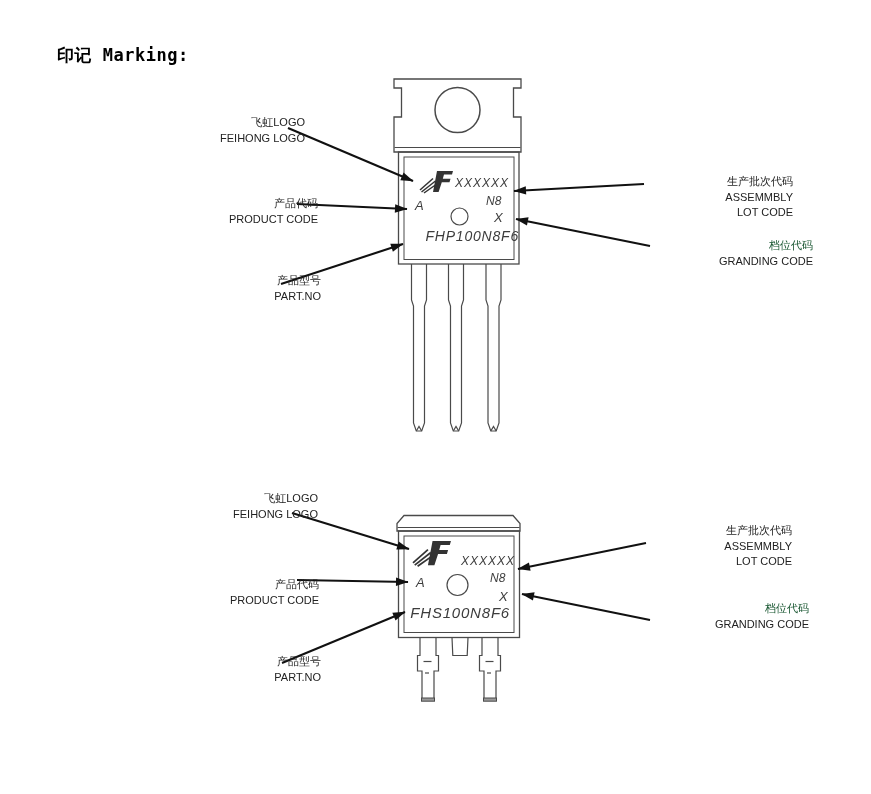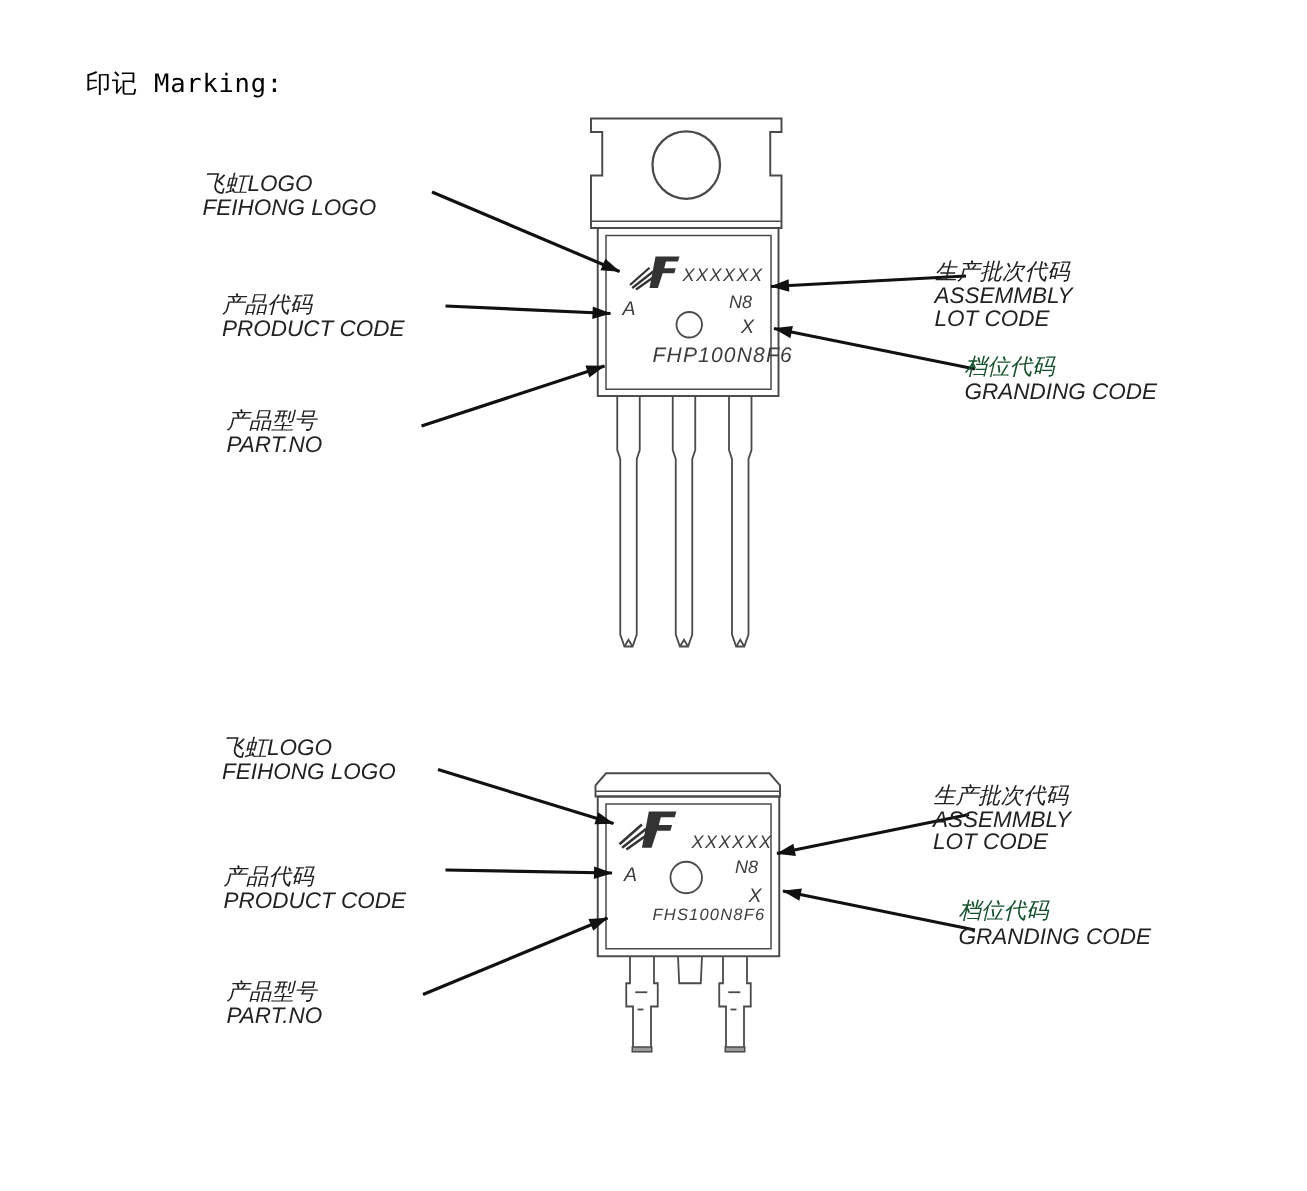--- a/index.html
+++ b/index.html
@@ -1,33 +1,33 @@
 <!DOCTYPE html>
 <html><head>
 <meta charset="utf-8">
 <style>
   html,body{margin:0;padding:0;background:#fff;}
   .page{position:relative;width:871px;height:794px;background:#ffffff;
         font-family:"Liberation Sans", sans-serif;overflow:hidden;}
   .title{position:absolute;left:57px;top:44px;
-         font-family:"DejaVu Sans Mono", monospace;font-weight:normal;
+         font-family:"DejaVu Sans Mono", monospace;font-weight:bold;
          font-size:17px;color:#000;letter-spacing:.5px;white-space:nowrap;}
   svg.layer{position:absolute;left:0;top:0;}
   
-  .callout{position:absolute;width:170px;text-align:left;color:#222;
-           line-height:15.5px;font-size:15px;font-style:italic;}
+  .callout{position:absolute;width:170px;text-align:right;color:#222;
+           line-height:15.5px;font-size:11px;}
   .callout div{white-space:nowrap;}
   .serifcn{font-family:"Liberation Serif", serif;color:#14532d;}
   
   .mark{position:absolute;color:#3d3d3d;white-space:nowrap;font-style:italic;}
   .mk-lot{font-size:12px;letter-spacing:1px;}
   .mk-a{font-size:13px;}
   .mk-n8{font-size:12px;}
   .mk-x{font-size:13px;}
-  .mk-pn{font-size:14px;letter-spacing:.8px;text-align:left;margin-left:37px;}
+  .mk-pn{font-size:14px;letter-spacing:.8px;text-align:right;}
 </style>
 </head>
 <body>
 
 <div class="page">
 
   <div class="title">印记 Marking:</div>
 
   <svg class="layer" width="871" height="794" viewBox="0 0 871 794">
     <defs>
@@ -118,21 +118,21 @@
   <span class="mark mk-lot" style="left:455px;top:176px;">XXXXXX</span>
   <span class="mark mk-a" style="left:415px;top:198px;">A</span>
   <span class="mark mk-n8" style="left:486px;top:194px;">N8</span>
   <span class="mark mk-x" style="left:494px;top:210px;">X</span>
   <span class="mark mk-pn" style="left:398px;top:228px;width:121px;">FHP100N8F6</span>
 
   <span class="mark mk-lot" style="left:461px;top:554px;">XXXXXX</span>
   <span class="mark mk-a" style="left:416px;top:575px;">A</span>
   <span class="mark mk-n8" style="left:490px;top:571px;">N8</span>
   <span class="mark mk-x" style="left:499px;top:589px;">X</span>
-  <span class="mark mk-pn" style="left:398px;top:604px;width:122px;font-size:11px;">FHS100N8F6</span>
+  <span class="mark mk-pn" style="left:388px;top:604px;width:122px;font-size:15px;">FHS100N8F6</span>
 
   <div class="callout" style="left:135px;top:115px;">
     <div>飞虹LOGO</div>
     <div>FEIHONG LOGO</div>
   </div>
   <div class="callout" style="left:148px;top:196px;">
     <div>产品代码</div>
     <div>PRODUCT CODE</div>
   </div>
   <div class="callout" style="left:151px;top:273px;">

